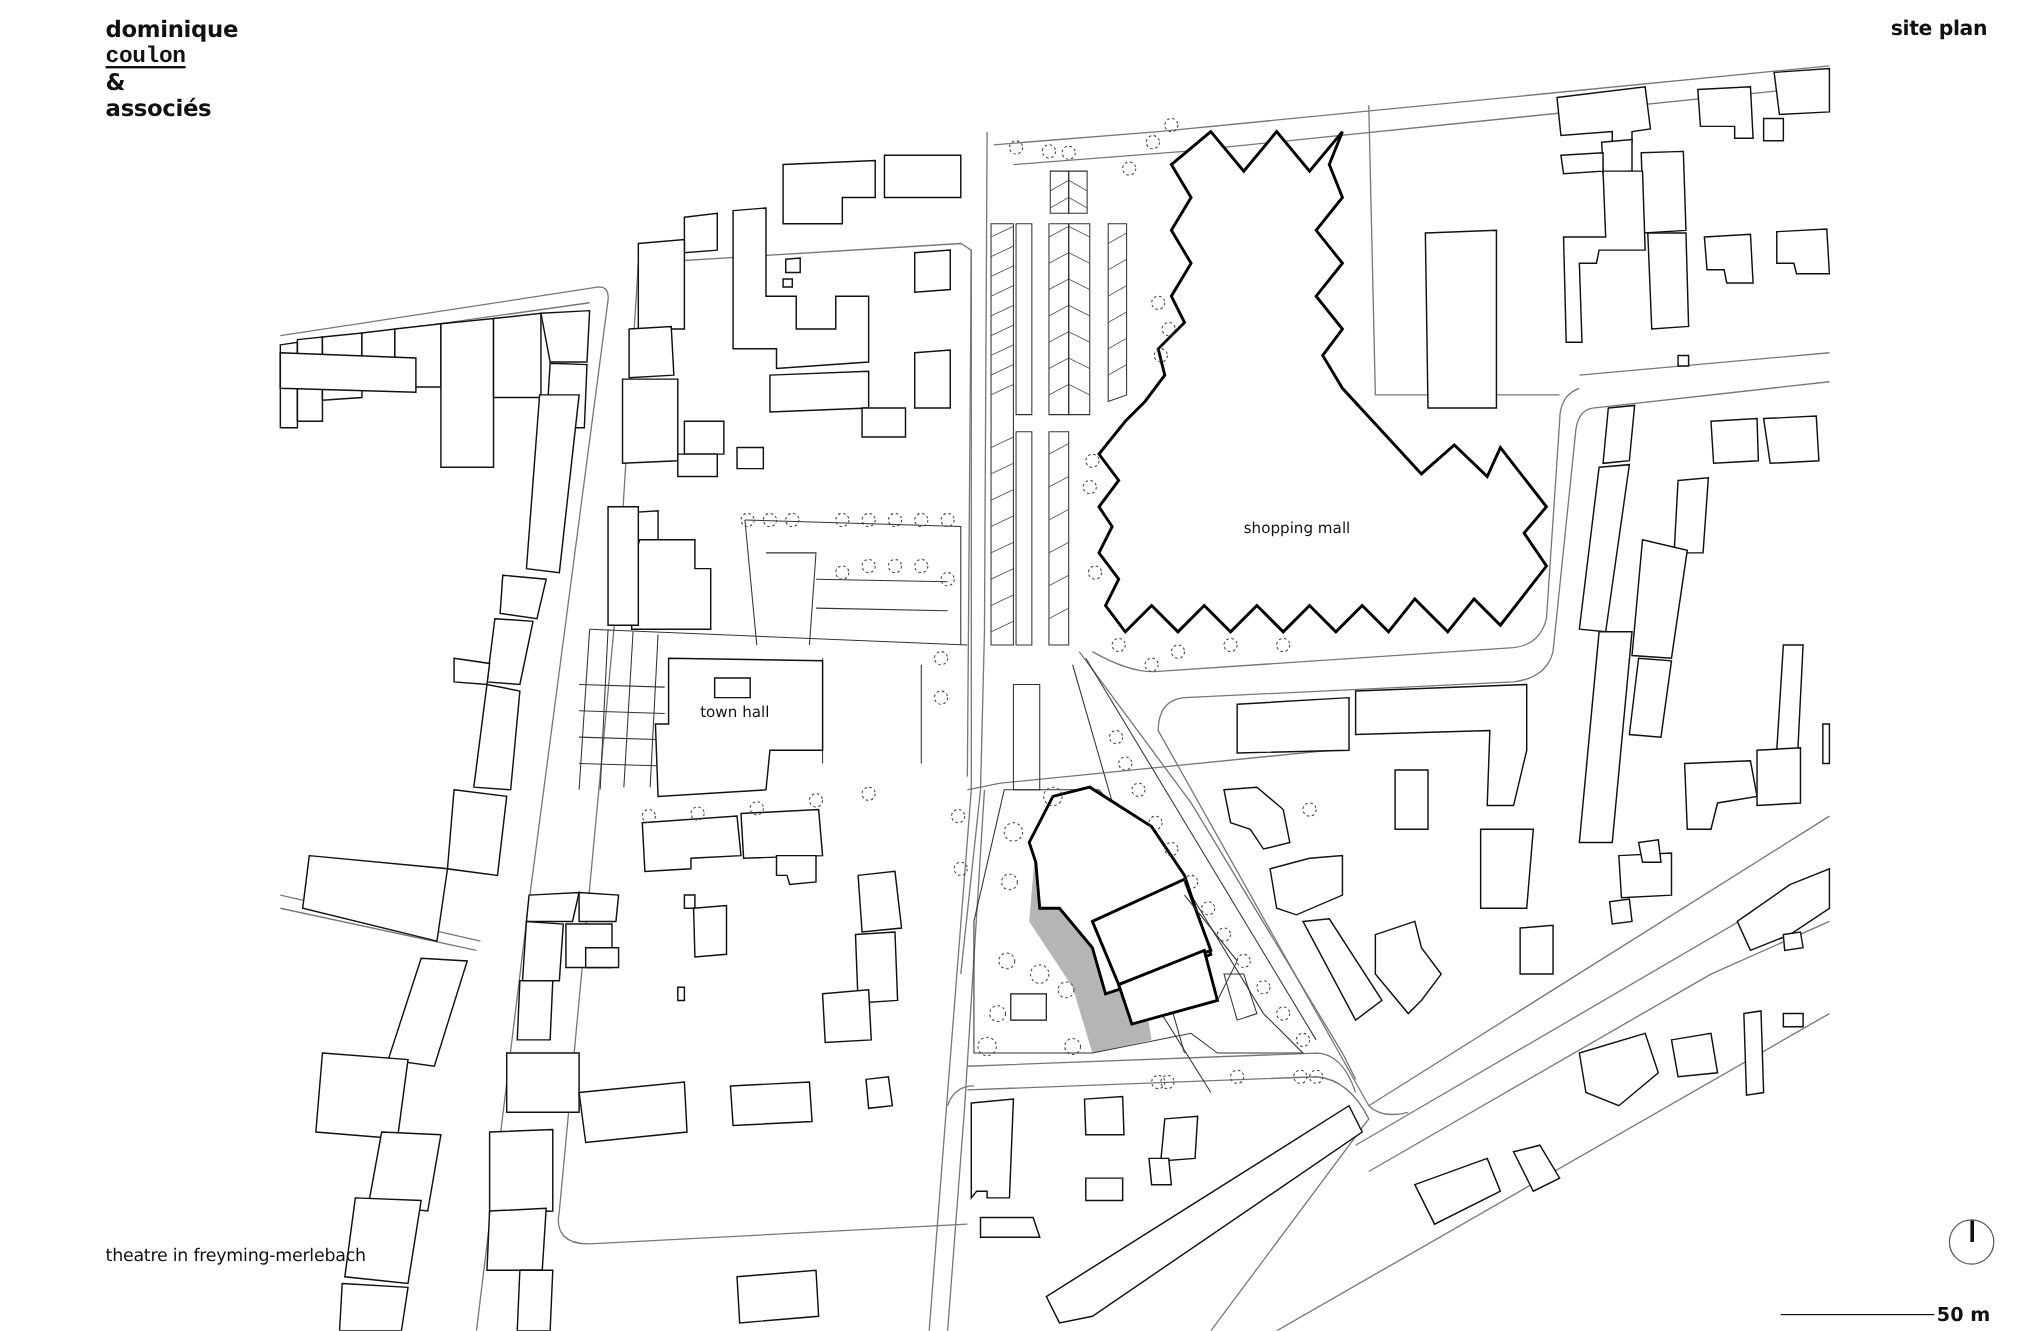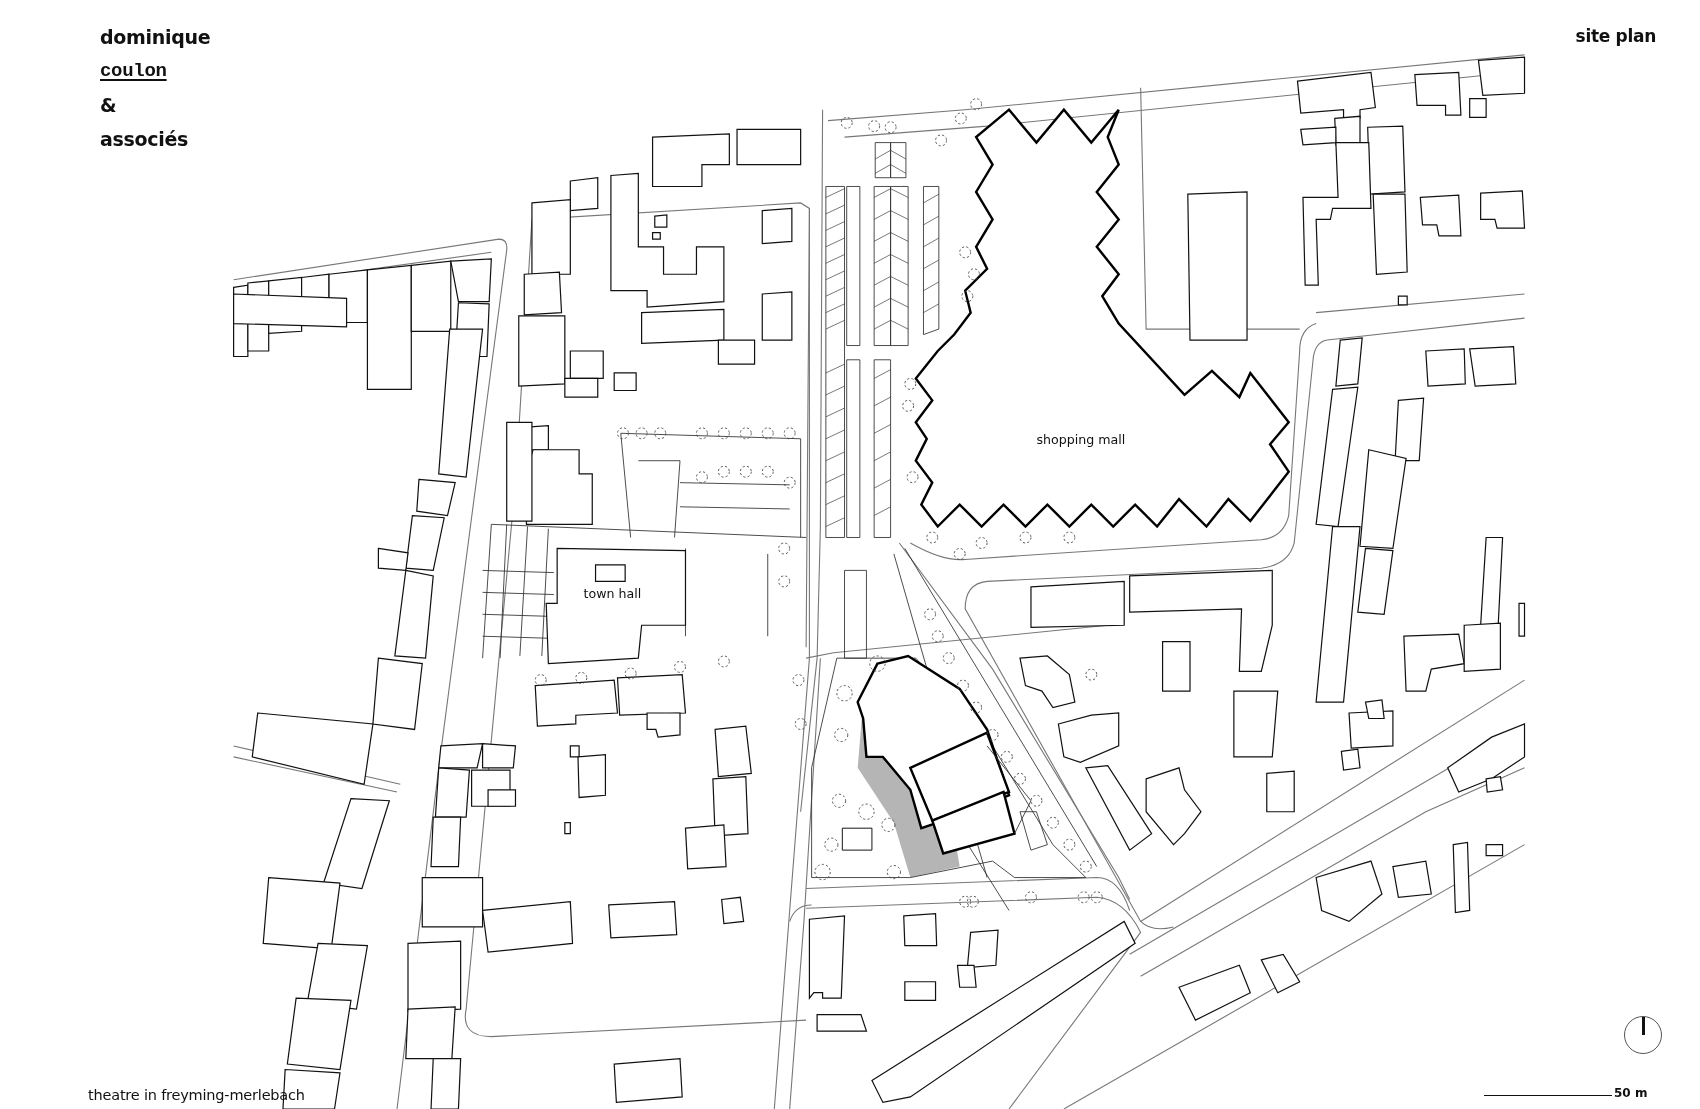--- a/index.html
+++ b/index.html
@@ -1,24 +1,24 @@
 <!DOCTYPE html>
 <html><head>
 <meta charset="utf-8">
 <style>
   html, body { margin:0; padding:0; background:#ffffff; }
   body { width:1700px; height:1109px; position:relative; overflow:hidden; font-family:"DejaVu Sans", sans-serif; color:#111; }
   .logo { position:absolute; left:88px; top:14px; font-family:"DejaVu Sans", sans-serif; font-weight:bold; font-size:19px; line-height:22px; letter-spacing:-0.3px; }
-  .logo div { margin:12px; }
+  .logo div { margin:0; }
   .logo .ul { text-decoration:underline; text-decoration-thickness:2px; text-underline-offset:3px;font-family:Liberation Mono, monospace; }
-  .sheet-title { position:absolute; right:44px; top:14px; font-size:17px; font-weight:bold; letter-spacing:-0.3px;margin-top:12px; }
-  .project { position:absolute; left:88px; top:1087px; font-size:14.5px; letter-spacing:-0.2px; }
+  .sheet-title { position:absolute; right:44px; top:14px; font-size:17px; font-weight:bold; letter-spacing:-0.3px; }
+  .project { position:absolute; left:88px; top:1039px; font-size:14.5px; letter-spacing:-0.2px; }
   .scale { position:absolute; left:1484px; top:1086px; width:180px; height:20px; }
   .scale .bar { position:absolute; left:0; top:9px; width:128px; height:1px; background:#111; }
-  .scale .lbl { position:absolute; left:130px; top:0; font-size:12px; font-weight:bold; }
+  .scale .lbl { position:absolute; left:130px; top:0; font-size:16px; font-weight:bold; }
   .north { position:absolute; left:1624px; top:1016px; width:36px; height:36px; border:1.2px solid #555; border-radius:50%; }
   .north .needle { position:absolute; left:17px; top:0; width:2.5px; height:18px; background:#111; }
   svg.plan { position:absolute; left:0; top:0; width:1700px; height:1109px; }
   .road { fill:none; stroke:#777; stroke-width:1; }
   .bld { fill:#fff; stroke:#111; stroke-width:1.1; }
   .bld-heavy { fill:#fff; stroke:#000; stroke-width:2.2; }
   .thin { fill:none; stroke:#333; stroke-width:0.8; }
   .tree { fill:none; stroke:#444; stroke-width:0.8; stroke-dasharray:2 2; }
   .shadow { fill:#b5b5b5; stroke:none; }
   .park { fill:#fff; stroke:#111; stroke-width:0.9; }

